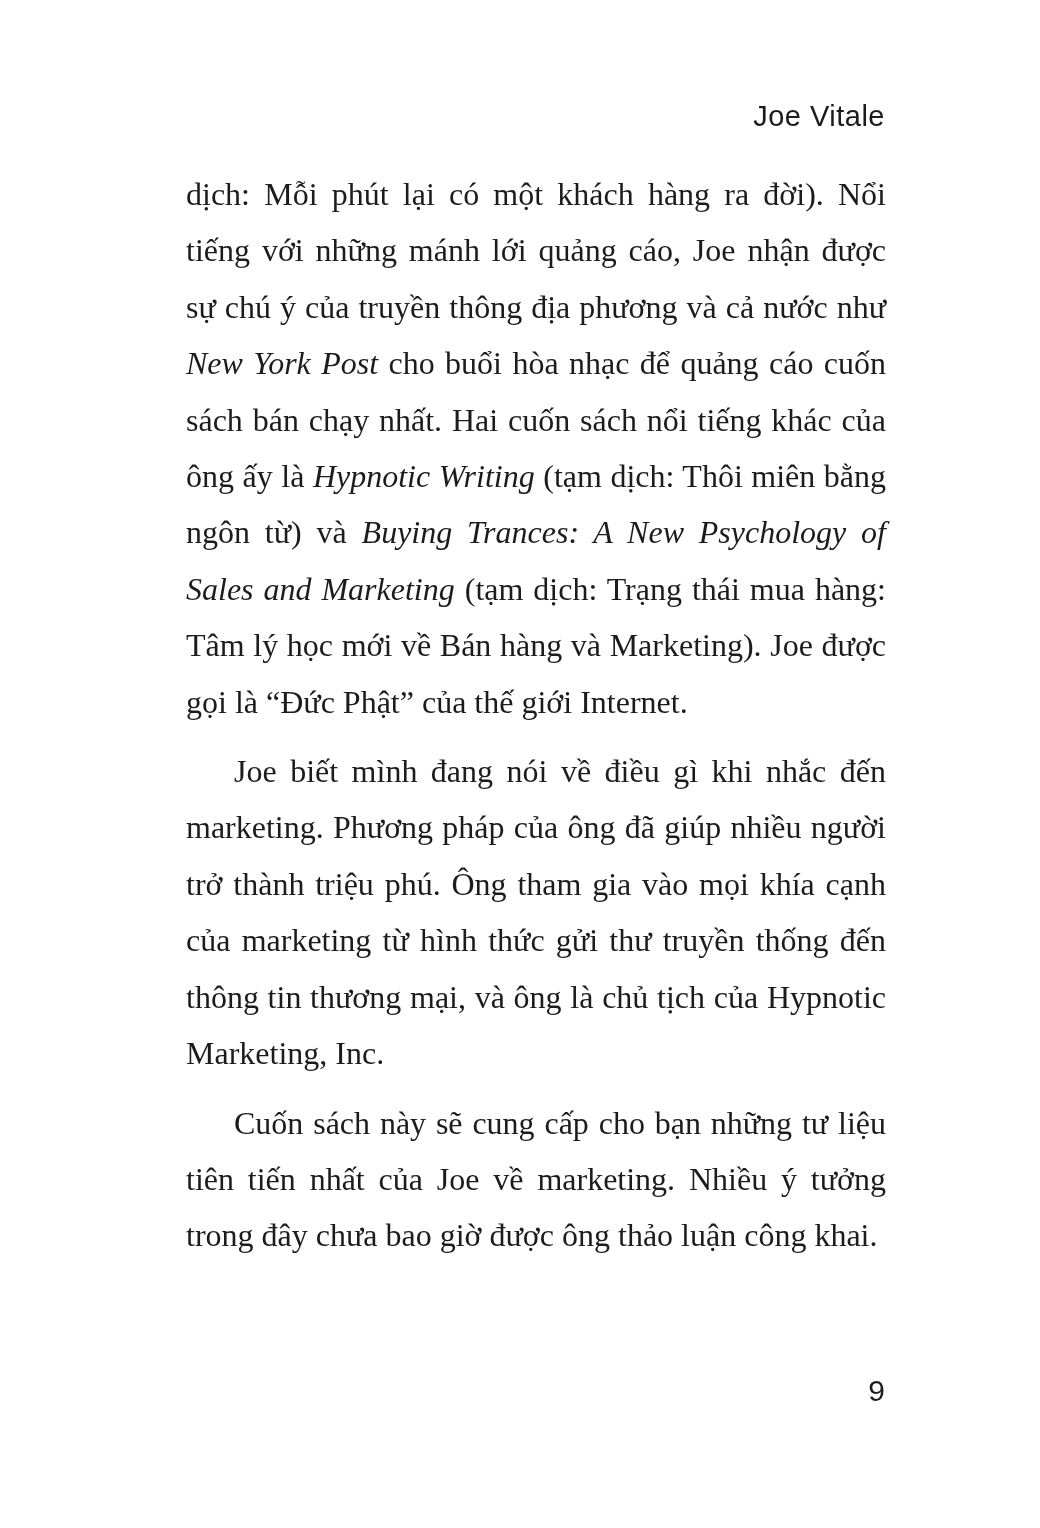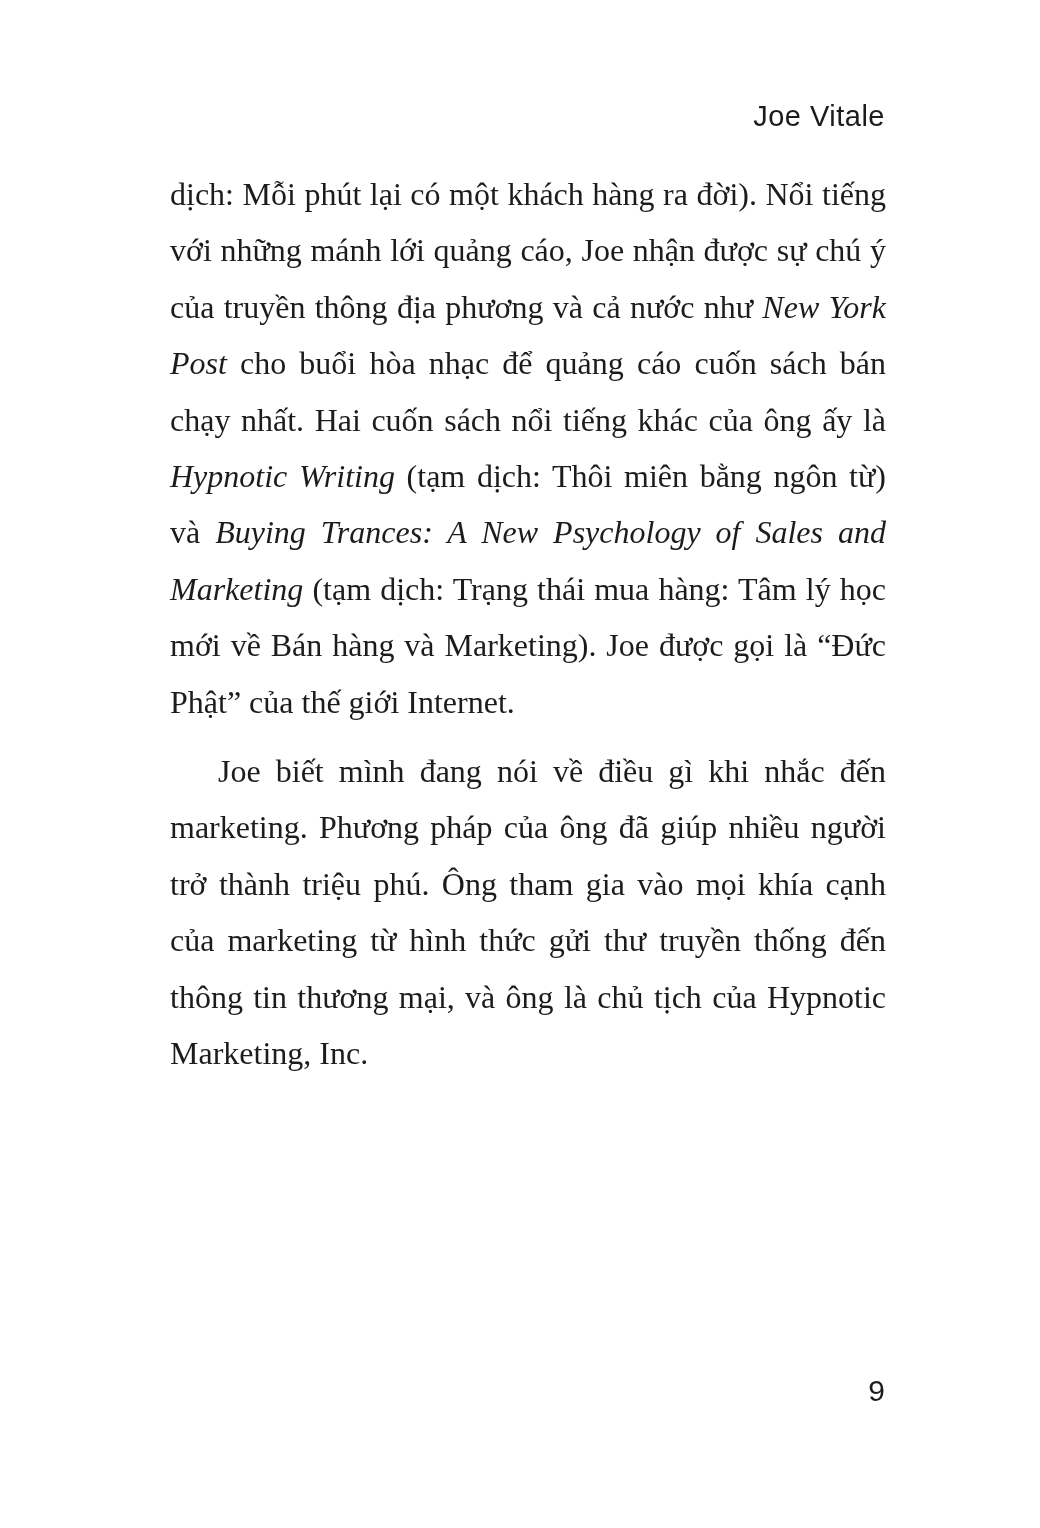--- a/index.html
+++ b/index.html
@@ -37,21 +37,21 @@
     width: 716px;
     font-family: "Liberation Serif", "DejaVu Serif", serif;
     font-size: 32px;
     line-height: 56.4px;
     color: #1c1c1c;
     text-align: justify;
     hyphens: none;
   }
 
   .body-text p.para {
-    margin: 0 0 13px 0;
+    margin: 0 0 13px 16px;
   }
 
   .body-text p.para.indent {
     text-indent: 48px;
     font-family: Liberation Serif, serif;
   }
 
   .body-text .italic {
     font-style: italic;
   }
@@ -71,19 +71,20 @@
 
 <div class="page">
 
   <header class="running-header">
     <span>Joe Vitale</span>
   </header>
 
   <main class="body-text">
       <p class="para"><span>dịch: Mỗi phút lại có một khách hàng ra đời). Nổi tiếng với những mánh lới quảng cáo, Joe nhận được sự chú ý của truyền thông địa phương và cả nước như </span><span class="italic">New York Post</span><span> cho buổi hòa nhạc để quảng cáo cuốn sách bán chạy nhất. Hai cuốn sách nổi tiếng khác của ông ấy là </span><span class="italic">Hypnotic Writing</span><span> (tạm dịch: Thôi miên bằng ngôn từ) và </span><span class="italic">Buying Trances: A New Psychology of Sales and Marketing</span><span> (tạm dịch: Trạng thái mua hàng: Tâm lý học mới về Bán hàng và Marketing). Joe được gọi là “Đức Phật” của thế giới Internet.</span></p>
       <p class="para indent"><span>Joe biết mình đang nói về điều gì khi nhắc đến marketing. Phương pháp của ông đã giúp nhiều người trở thành triệu phú. Ông tham gia vào mọi khía cạnh của marketing từ hình thức gửi thư truyền thống đến thông tin thương mại, và ông là chủ tịch của Hypnotic Marketing, Inc.</span></p>
+      <p class="para indent"><span>Cuốn sách này sẽ cung cấp cho bạn những tư liệu tiên tiến nhất của Joe về marketing. Nhiều ý tưởng trong đây chưa bao giờ được ông thảo luận công khai.</span></p>
     </main>
 
   <footer class="page-footer">
     <span>9</span>
   </footer>
 
 </div>
 
 </body></html>

